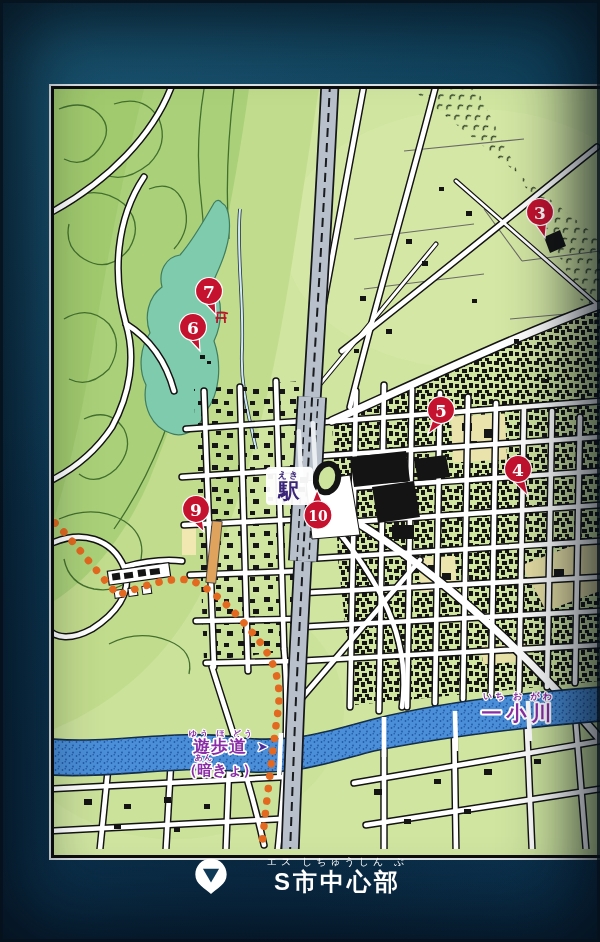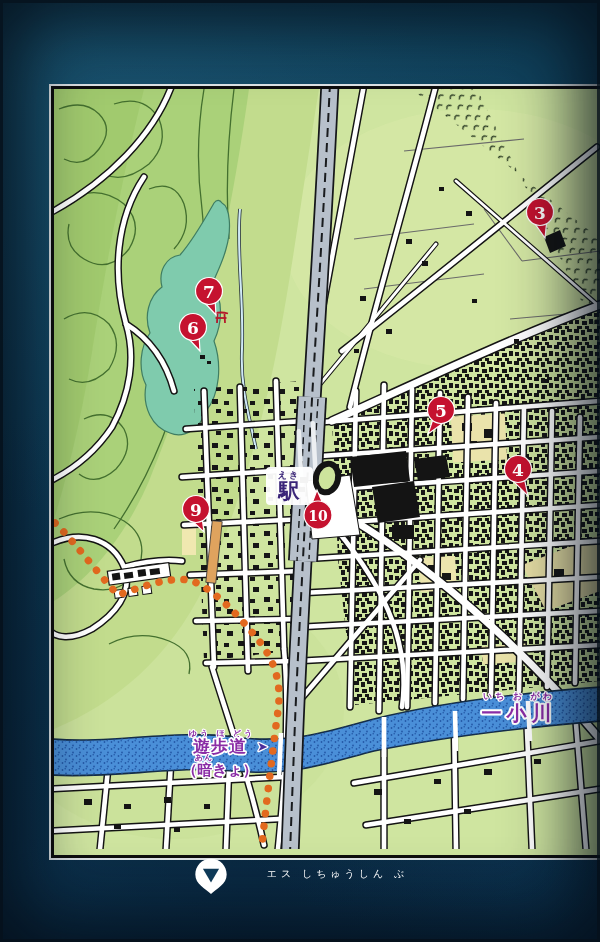--- a/index.html
+++ b/index.html
@@ -449,15 +449,16 @@
   </svg>
   </div>
 
   <div class="caption">
     <svg width="38" height="38" viewBox="0 0 40 40">
       <path d="M20,3 C10,3 3.5,11 3.5,19.5 C3.5,30 14,34 20,40 C26,34 36.5,30 36.5,19.5 C36.5,11 30,3 20,3 Z" fill="#ffffff"></path>
       <path d="M11.5,13.5 L28.5,13.5 L20,28 Z" fill="#0e3a58"></path>
     </svg>
     <div class="cap-text">
       <div class="cap-furi">エス しちゅうしん ぶ</div>
+      <div class="cap-main">S市中心部</div>
     </div>
   </div>
 </div>
 
 </body></html>

